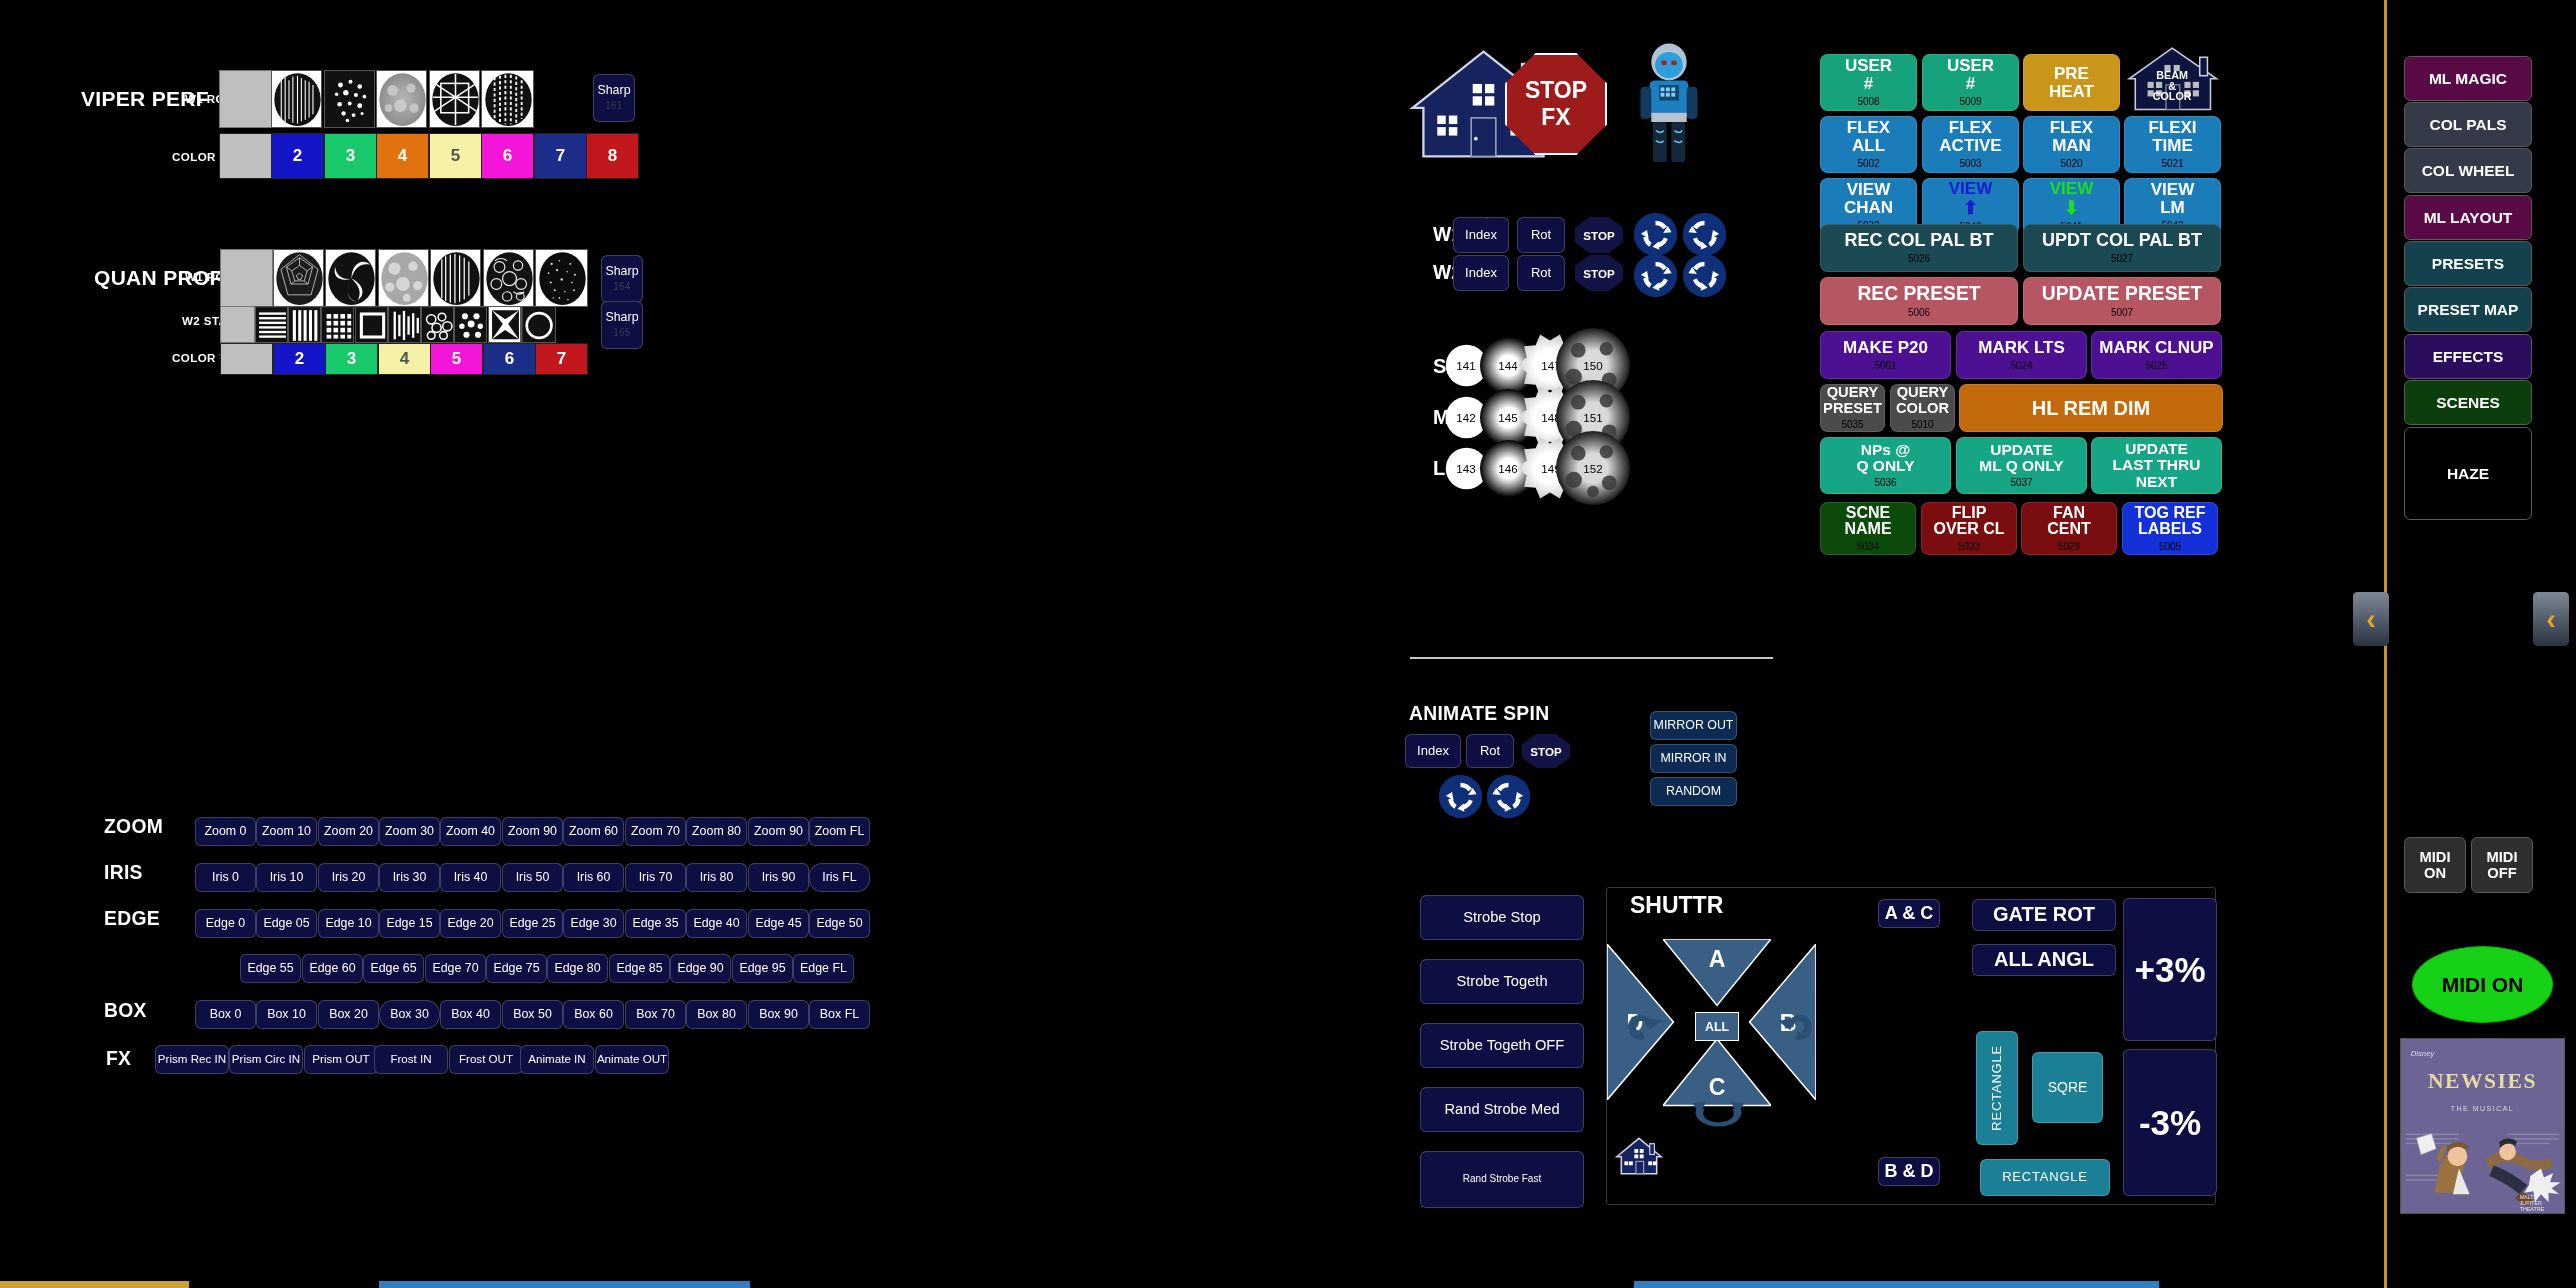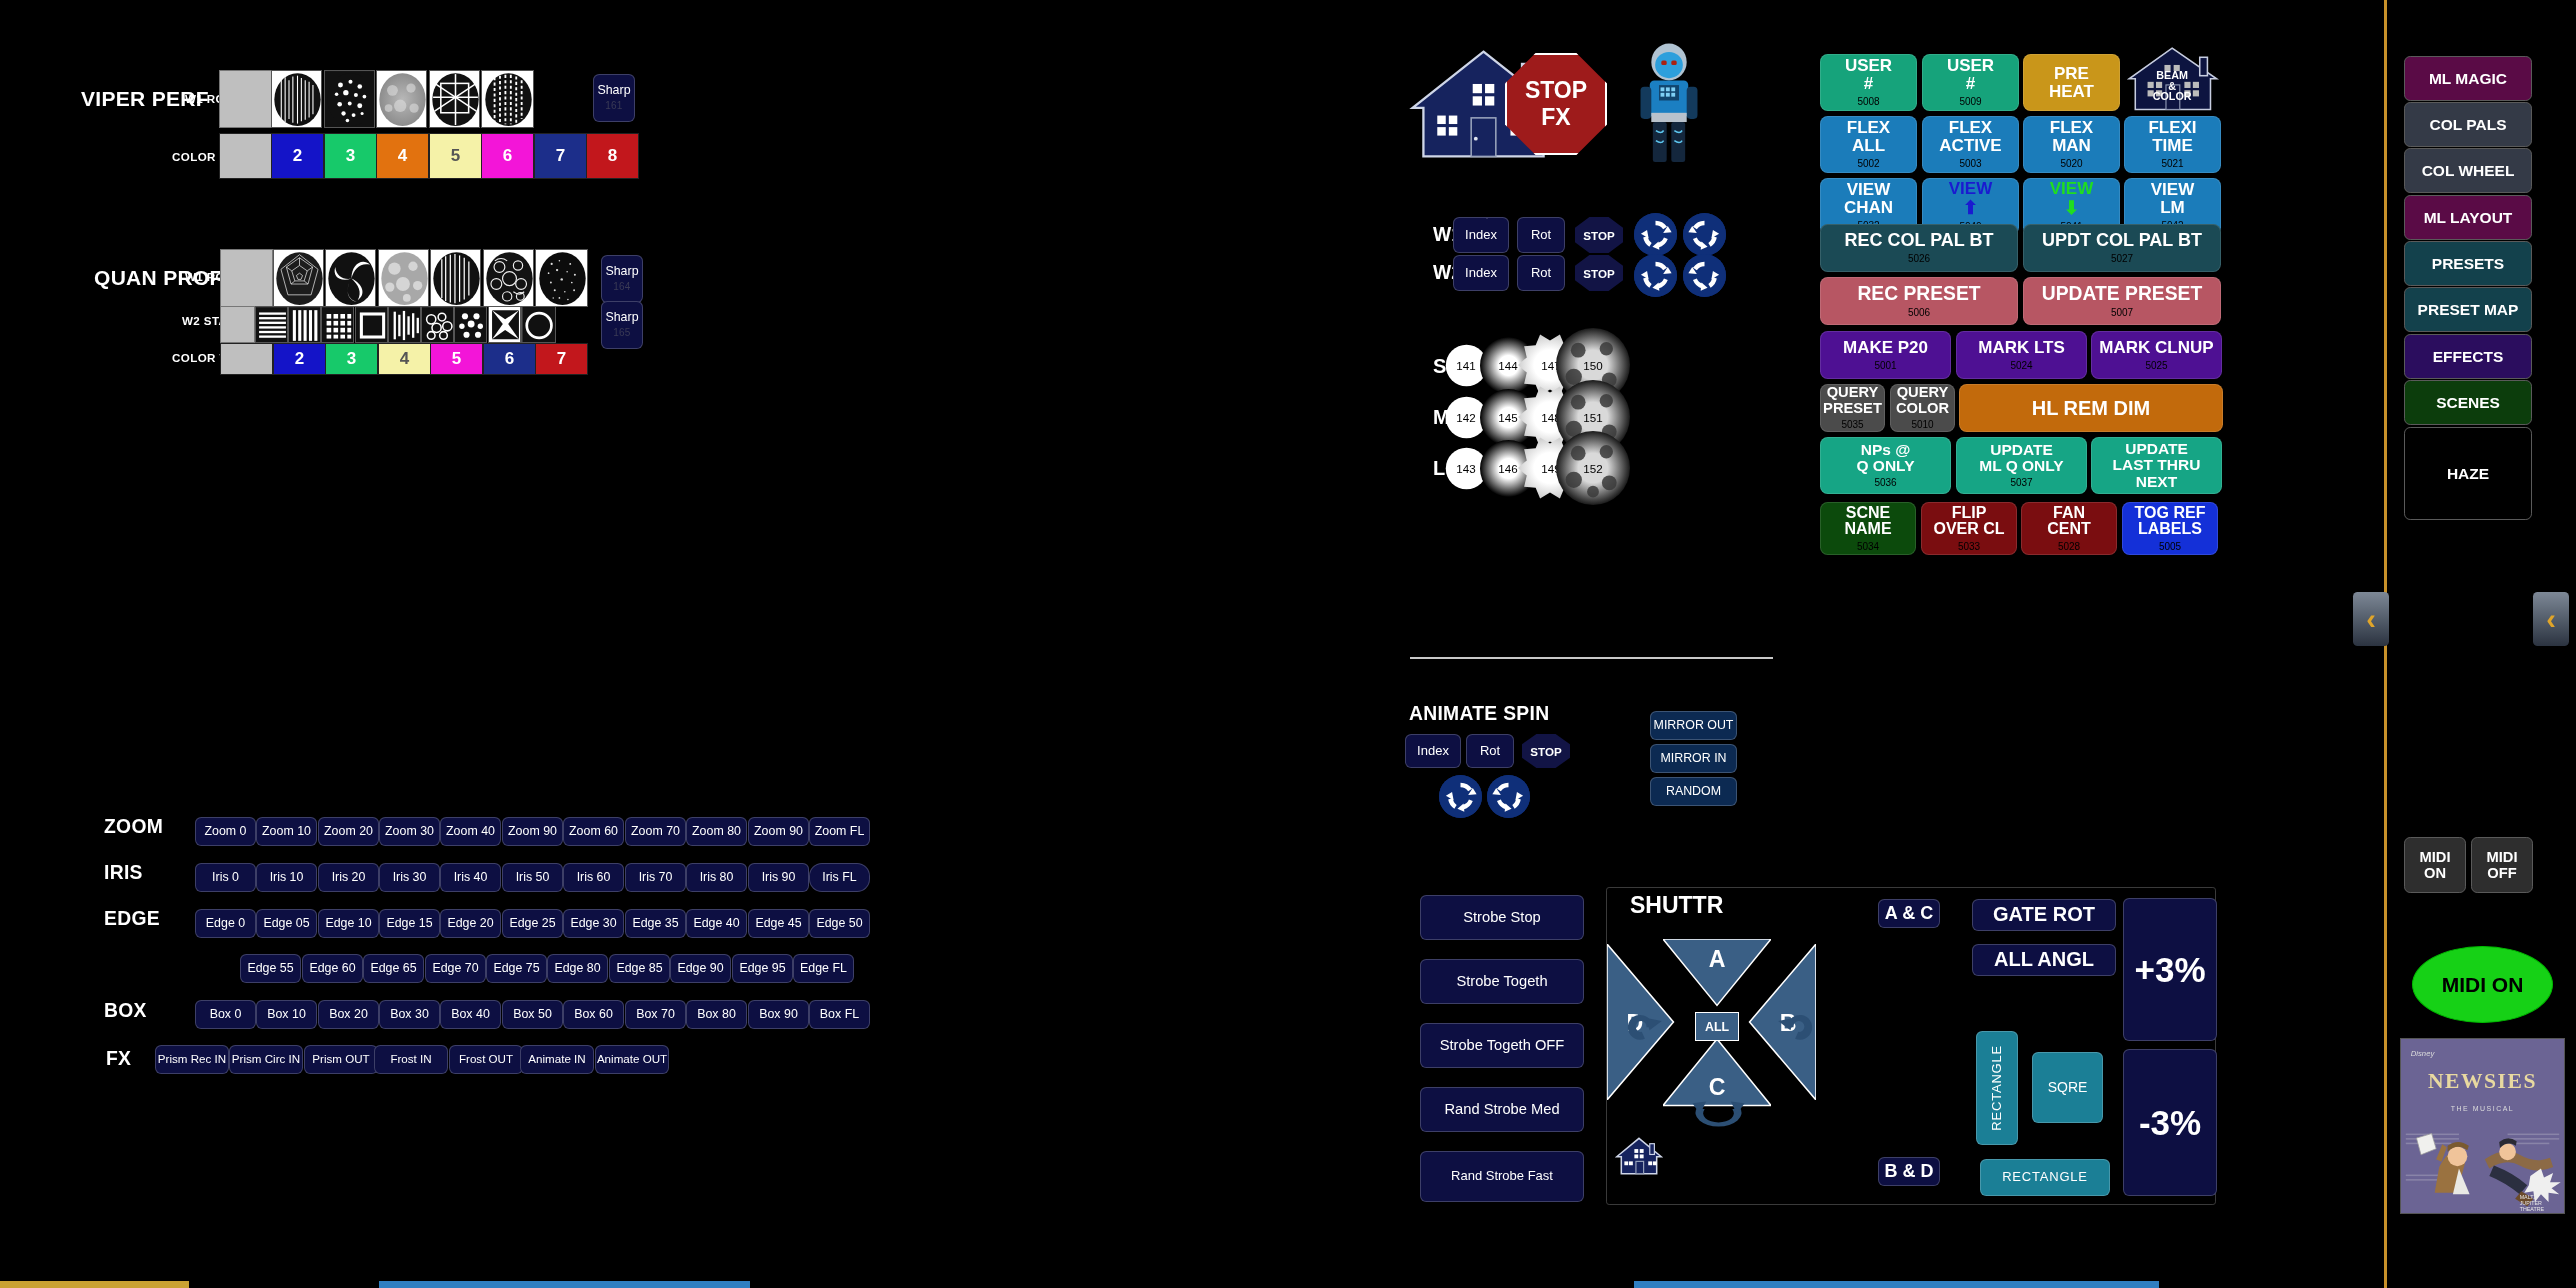--- a/index.html
+++ b/index.html
@@ -601,21 +601,21 @@
       <div class="fixname" style="left: 104px; top: 1000px; font-size: 19.3px;">BOX</div>
       <div class="btn navy" style="left: 195px; top: 1000px; width: 61px; height: 29px; font-size: 12.4px;">
         <span>Box 0</span>
       </div>
       <div class="btn navy" style="left: 256px; top: 1000px; width: 61px; height: 29px; font-size: 12.4px;">
         <span>Box 10</span>
       </div>
       <div class="btn navy" style="left: 318px; top: 1000px; width: 61px; height: 29px; font-size: 12.4px;">
         <span>Box 20</span>
       </div>
-      <div class="btn navy" style="left: 379px; top: 1000px; width: 61px; height: 29px; font-size: 12.4px;">
+      <div class="btn navy" style="left: 379px; top: 1000px; width: 61px; height: 29px; font-size: 12.4px; border-radius: 14px;">
         <span>Box 30</span>
       </div>
       <div class="btn navy" style="left: 440px; top: 1000px; width: 61px; height: 29px; font-size: 12.4px;">
         <span>Box 40</span>
       </div>
       <div class="btn navy" style="left: 502px; top: 1000px; width: 61px; height: 29px; font-size: 12.4px;">
         <span>Box 50</span>
       </div>
       <div class="btn navy" style="left: 563px; top: 1000px; width: 61px; height: 29px; font-size: 12.4px;">
         <span>Box 60</span>
@@ -975,21 +975,21 @@
       </div>
       <div class="btn navy" style="left: 1420px; top: 959px; width: 164px; height: 45px; font-size: 14.7px;">
         <span>Strobe Togeth</span>
       </div>
       <div class="btn navy" style="left: 1420px; top: 1023px; width: 164px; height: 45px; font-size: 14.7px;">
         <span>Strobe Togeth OFF</span>
       </div>
       <div class="btn navy" style="left: 1420px; top: 1087px; width: 164px; height: 45px; font-size: 14.7px;">
         <span>Rand Strobe Med</span>
       </div>
-      <div class="btn navy" style="left: 1420px; top: 1151px; width: 164px; height: 51px; font-size: 13px;">
+      <div class="btn navy" style="left: 1420px; top: 1151px; width: 164px; height: 57px; font-size: 10px;">
         <span>Rand Strobe Fast</span>
       </div>
     </div>
 
   <div class="panelbox" style="left:1606px; top:887px; width:610px; height:318px;"></div>
   <div style="position:absolute; left:1630px; top:892px; font-size:23px; font-weight:bold;">SHUTTR</div>
 
   <div class="tri" style="left:1663px; top:939px;">
     <svg width="108" height="68" viewBox="0 0 140 88">
         <polygon points="0,0 140,0 70,86" fill="#3a5f85" stroke="#fff" stroke-width="2"></polygon>

